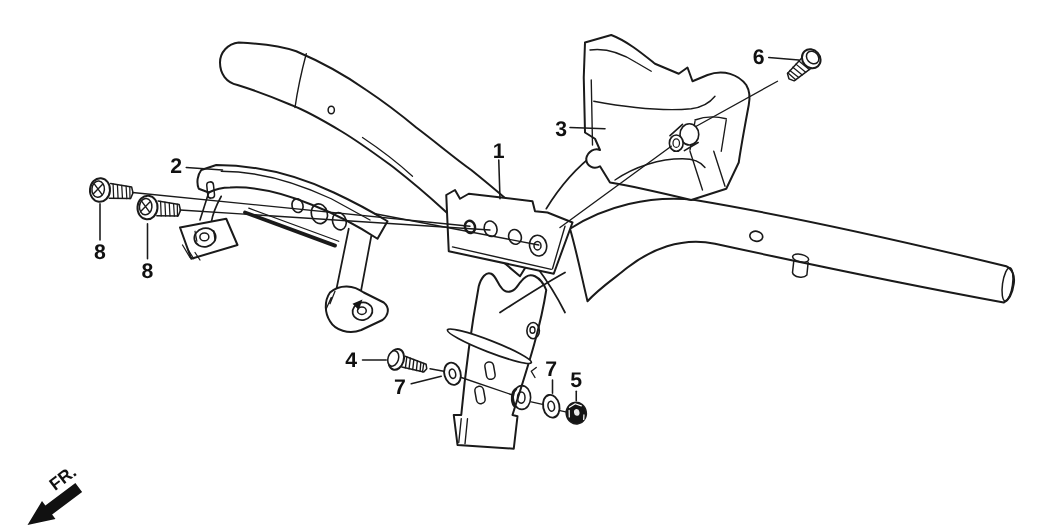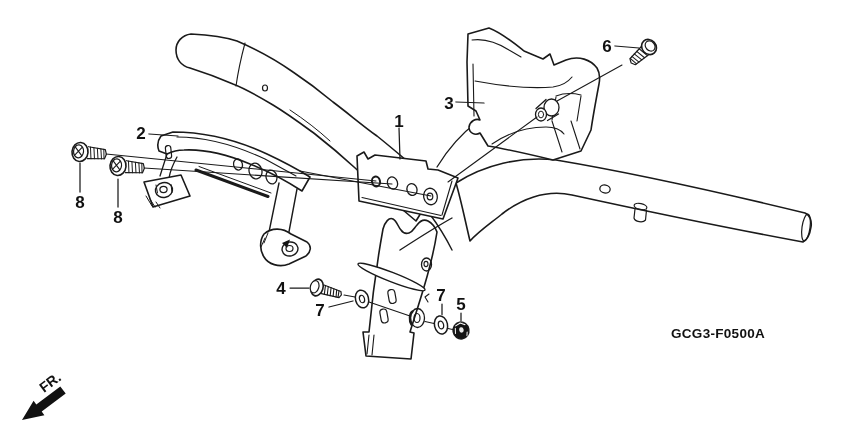--- a/index.html
+++ b/index.html
@@ -231,17 +231,16 @@
   <div class="callout" style="left:141px;top:133px">2</div>
   <div class="callout" style="left:449px;top:103px">3</div>
   <div class="callout" style="left:281px;top:288px">4</div>
   <div class="callout" style="left:461px;top:304px">5</div>
   <div class="callout" style="left:607px;top:46px">6</div>
   <div class="callout" style="left:320px;top:310px">7</div>
   <div class="callout" style="left:441px;top:295px">7</div>
   <div class="callout" style="left:80px;top:202px">8</div>
   <div class="callout" style="left:118px;top:217px">8</div>
 
-  <div class="fig-code">GCG3-F0500A</div>
 
   <div class="fr-label">FR.</div>
 
 </div>
 
 </body></html>

